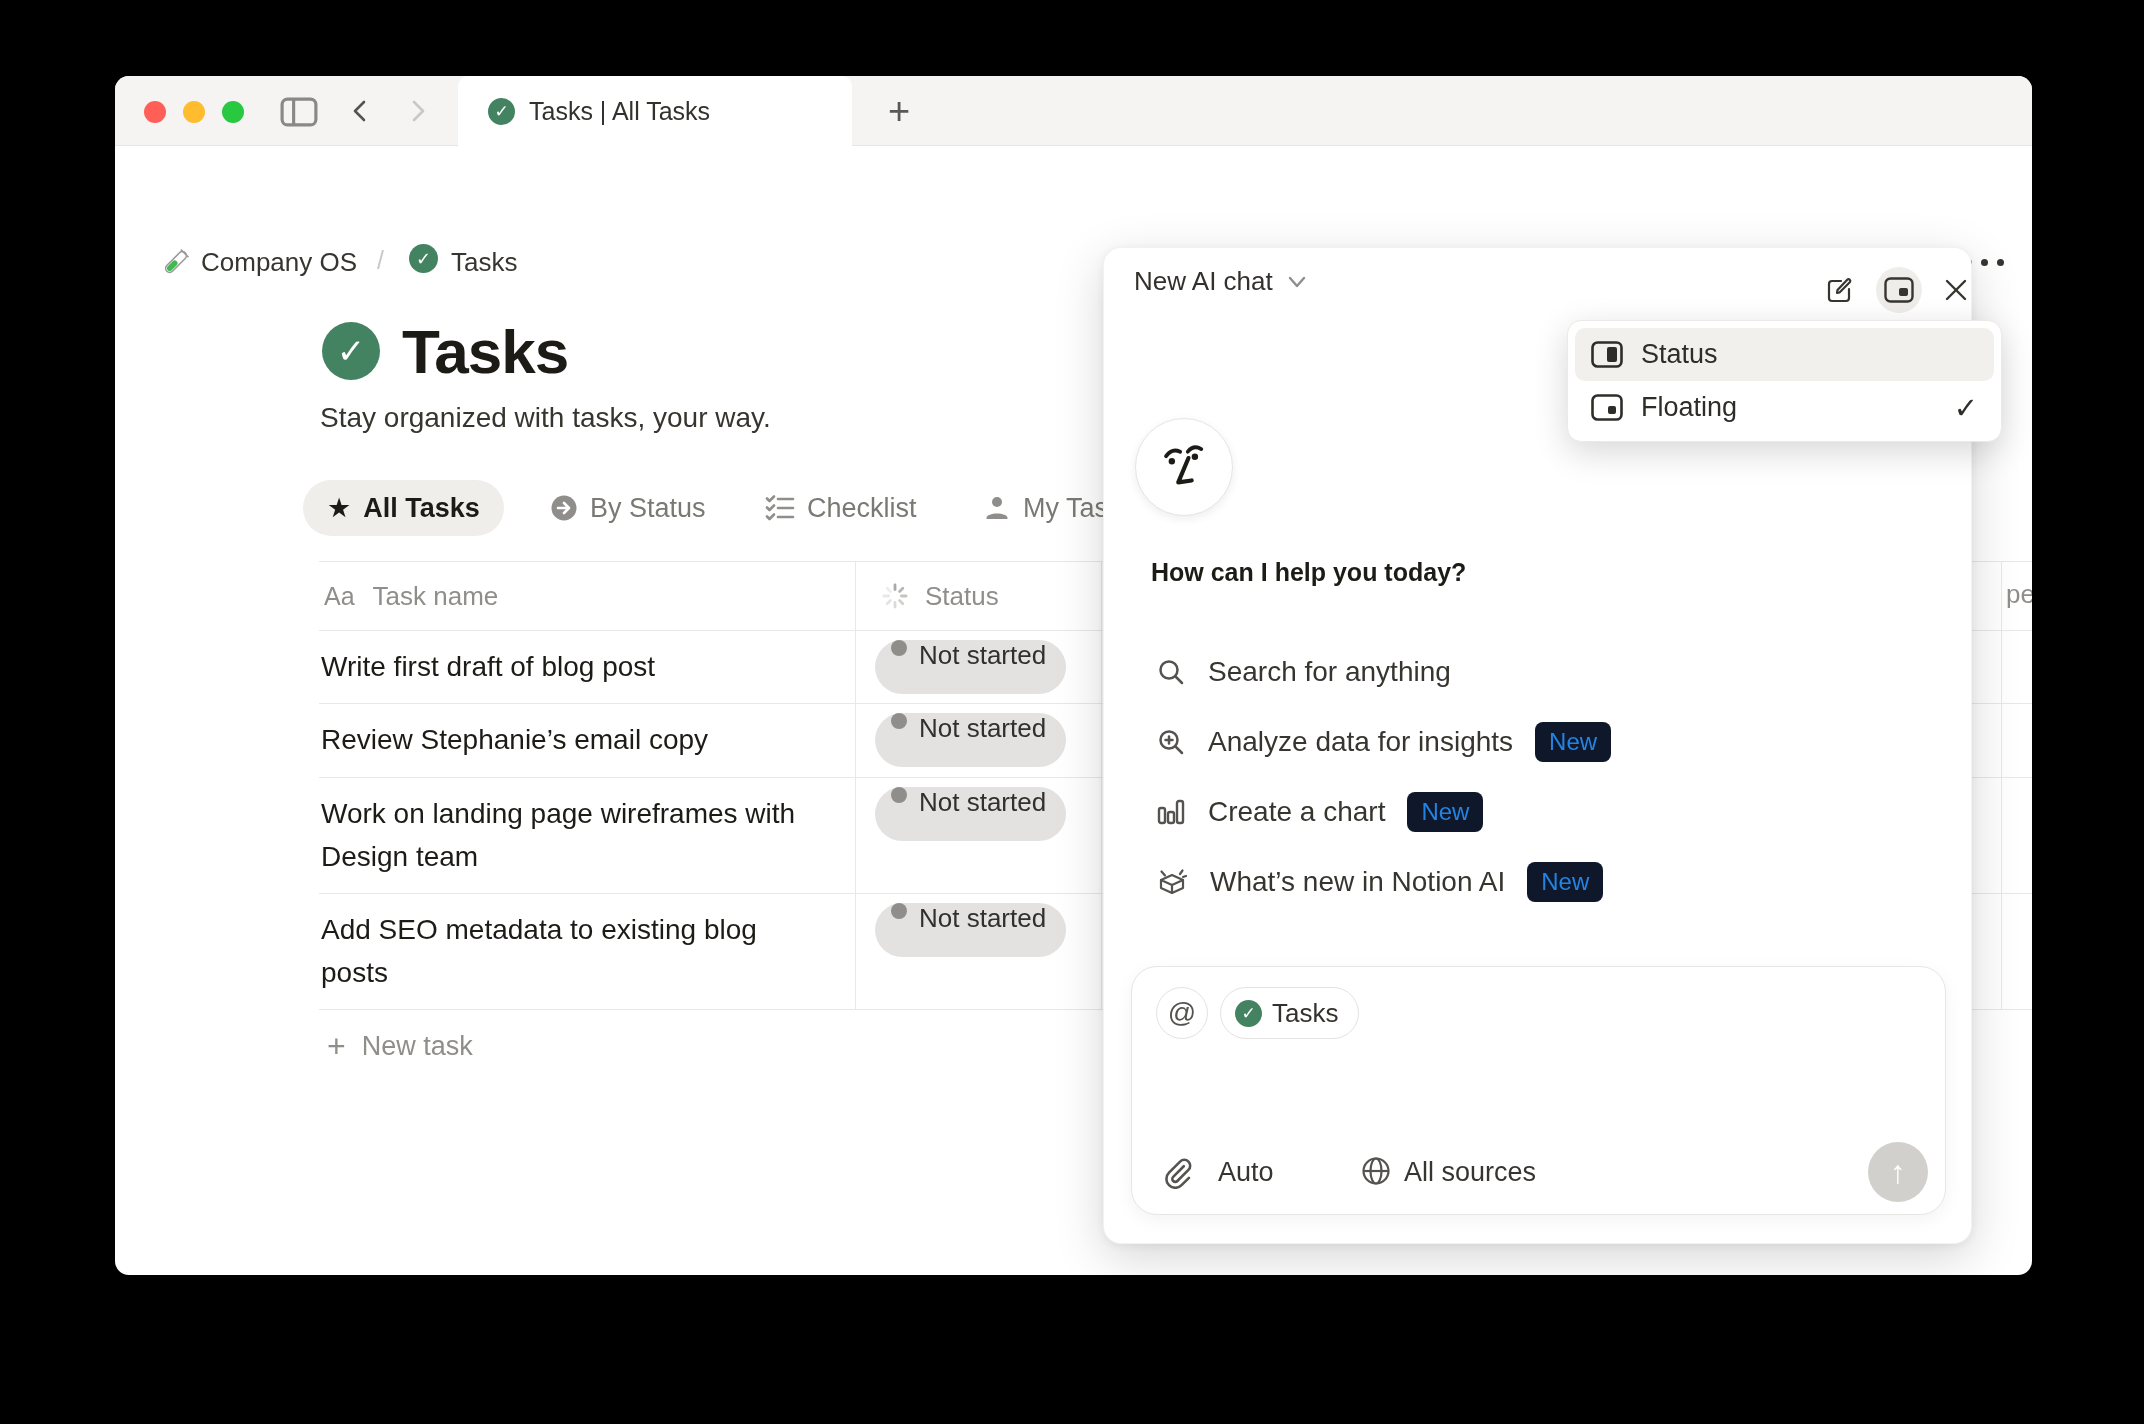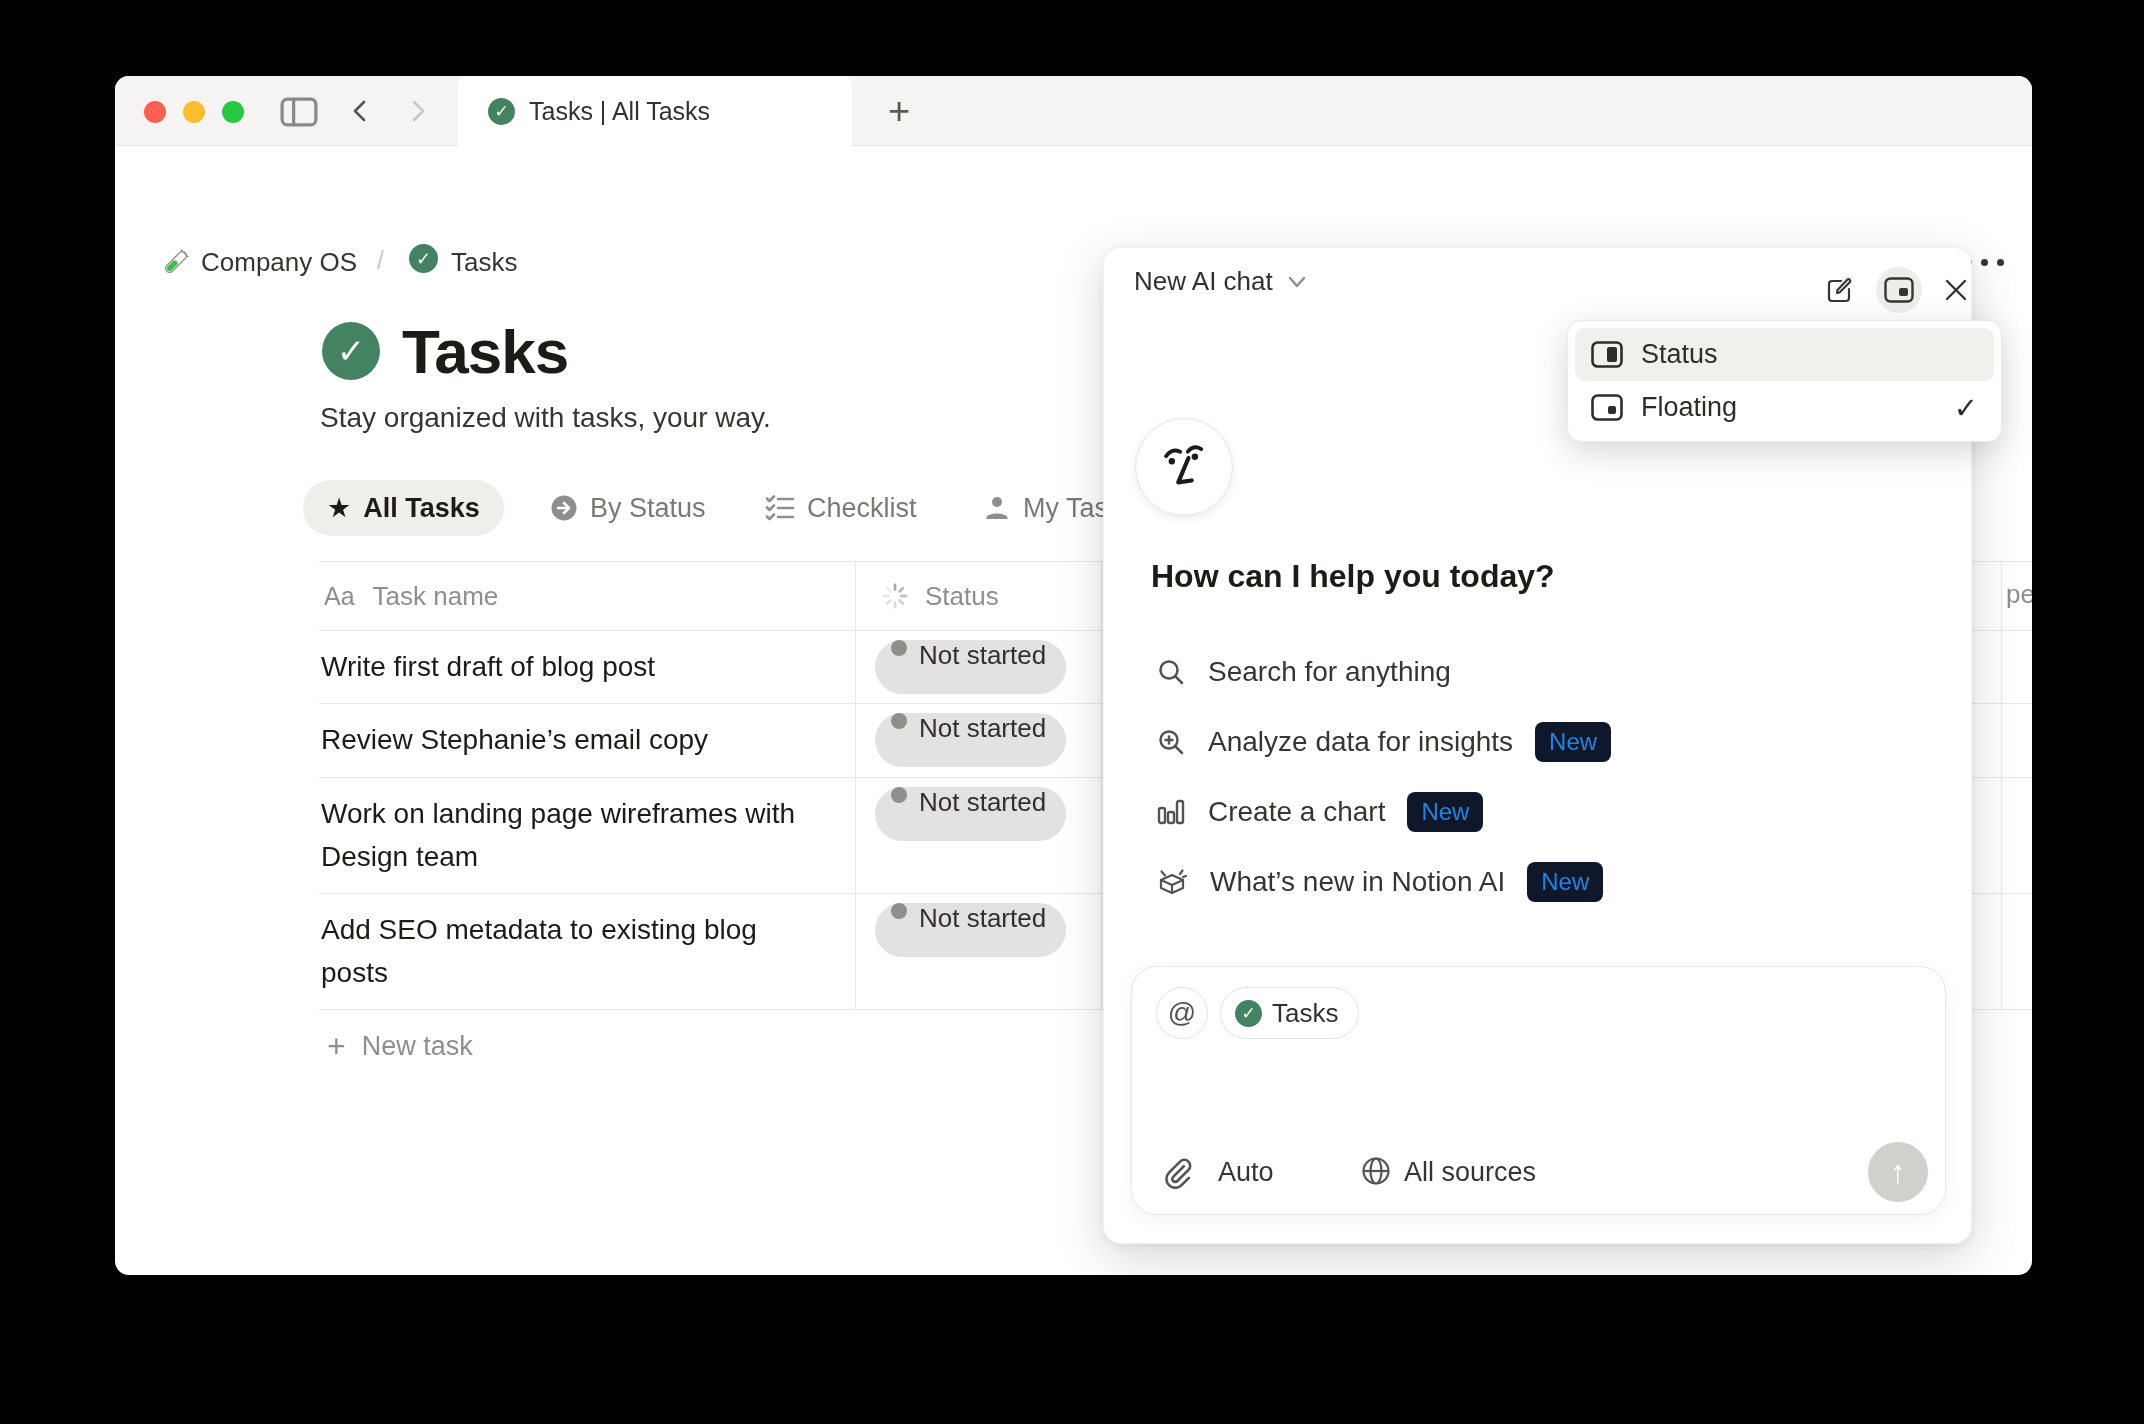--- a/index.html
+++ b/index.html
@@ -50,21 +50,21 @@
   #panel{position:absolute;left:988px;top:171px;width:869px;height:997px;background:#fff;
     border-radius:18px;border:1px solid rgba(0,0,0,.05);
     box-shadow:0 14px 50px rgba(0,0,0,.16),0 2px 8px rgba(0,0,0,.06);z-index:10;}
   .ptitle{font-size:26px;font-weight:500;color:#33312D;}
   .iconbtn{position:absolute;top:19px;width:46px;height:46px;border-radius:50%;
     display:flex;align-items:center;justify-content:center;}
   .iconbtn.hl{background:#EFEDEA;}
   #face{position:absolute;left:31px;top:170px;width:98px;height:98px;border-radius:50%;
     background:#fff;border:1px solid #E6E5E2;box-shadow:0 3px 10px rgba(0,0,0,.07);
     display:flex;align-items:center;justify-content:center;}
-  .greet{font-size:32px;font-weight:700;color:#1D1B16;}
+  .greet{font-size:25px;font-weight:700;color:#1D1B16;}
   .sugg{position:absolute;left:52px;display:flex;align-items:center;gap:22px;height:48px;}
   .sugg .lbl{font-size:28px;color:#37352F;}
   .badge{font-size:24px;color:#2383E2;background:#0f172a;border-radius:8px;padding:6px 14px;font-weight:500;}
 
   
   #composer{position:absolute;left:27px;top:718px;width:815px;height:249px;background:#fff;
     border:1px solid #E7E6E3;border-radius:26px;box-shadow:0 5px 18px rgba(0,0,0,.05);}
   #atbtn{position:absolute;left:24px;top:20px;width:52px;height:52px;border-radius:50%;
     border:1px solid #E4E3E0;display:flex;align-items:center;justify-content:center;
     font-size:28px;color:#55534F;}

